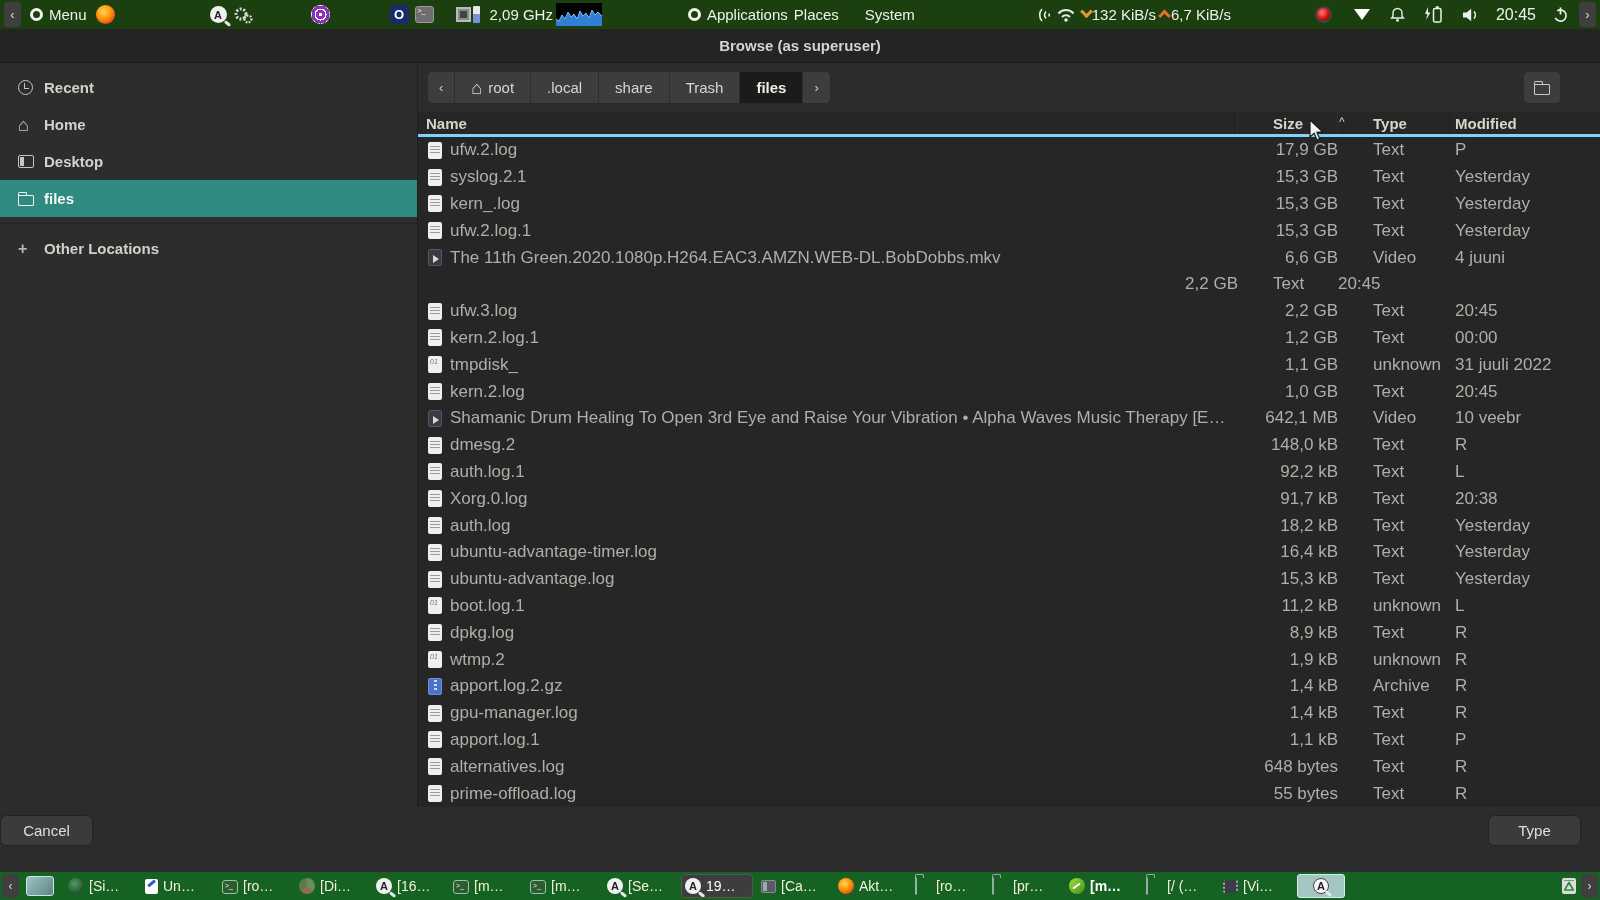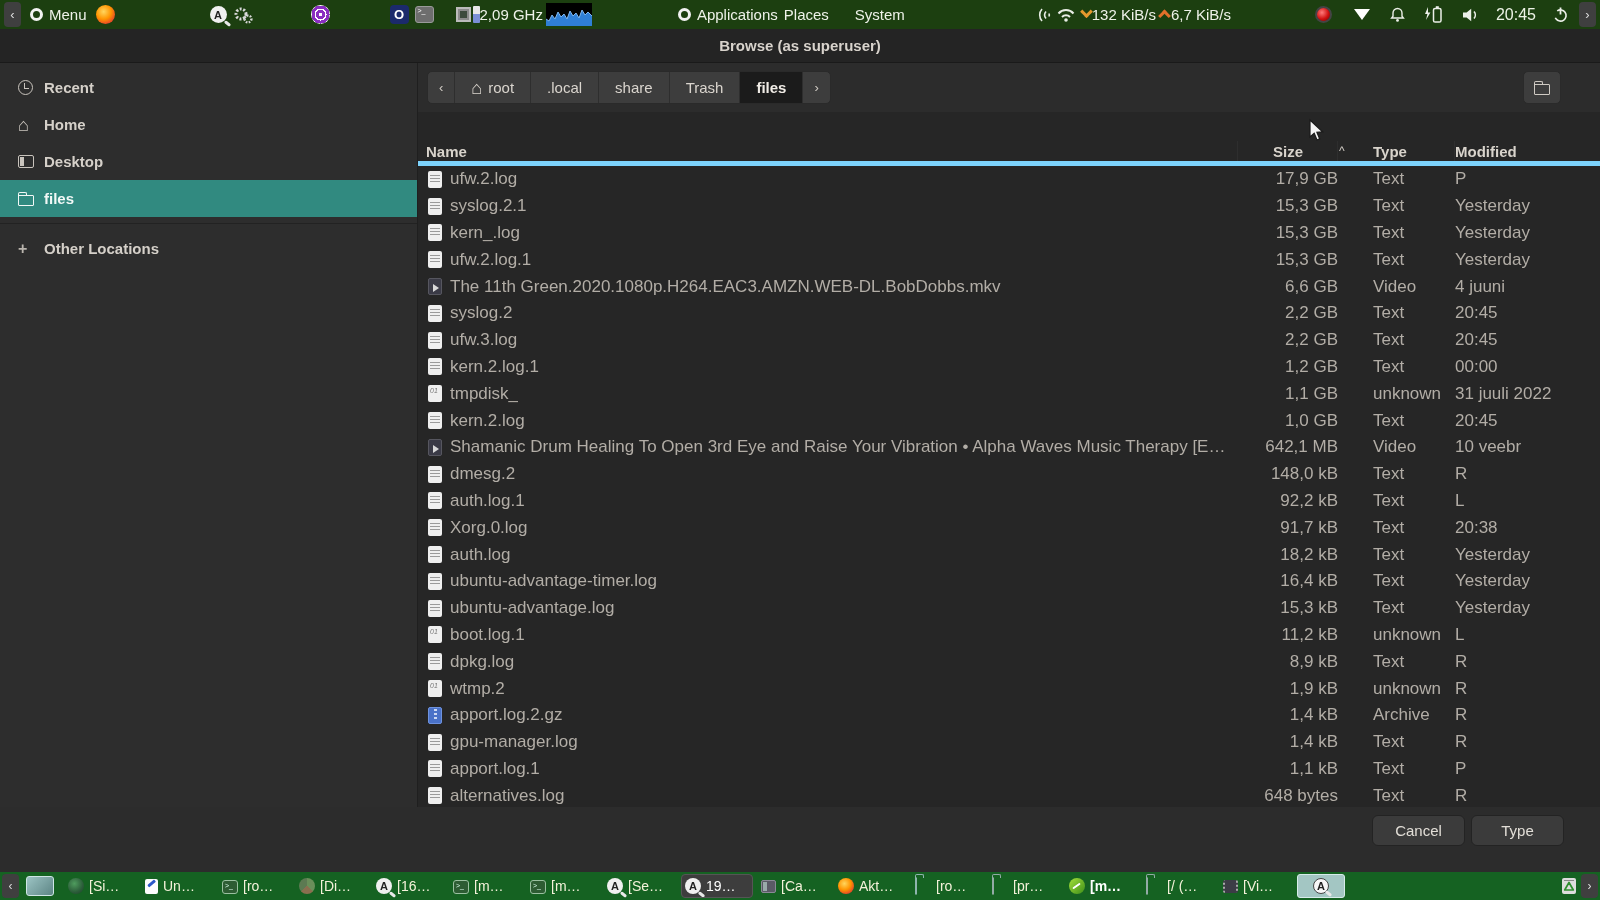--- a/index.html
+++ b/index.html
@@ -98,21 +98,21 @@
   .crumb .i-house { margin-right:6px; color:#dad5ce; }
   .newfolder-btn {
     margin-left:auto; margin-right:39px; width:38px; height:33px; background:#3d3d3d;
     border:1px solid #2a2a2a; border-radius:5px; display:flex; align-items:center; justify-content:center; color:#cfcac3;
   }
   
   .filelist { flex:1; background:#262626; display:flex; flex-direction:column; min-height:0; }
   .lhead {
     display:grid; grid-template-columns: minmax(0,1fr) 100px 117px 145px;
     height:25px; align-items:center; font-weight:bold; font-size:15px; color:#d9d4cc;
-    border-bottom:5px solid #7dd3fc; position:relative; flex:0 0 auto;margin-top:29px;
+    border-bottom:3px solid #7dd3fc; position:relative; flex:0 0 auto;
   }
   .lhead .hname { padding-left:8px; border-right:1px solid #2e2e2e; height:100%; display:flex; align-items:center; }
   .lhead .hsize { padding-left:35px; height:100%; display:flex; align-items:center; border-right:1px solid #2e2e2e; }
   .lhead .htype { padding-left:35px; height:100%; display:flex; align-items:center; border-right:1px solid #2e2e2e; }
   .lhead .hmod  { padding-left:0px; height:100%; display:flex; align-items:center; }
   .sort-caret { position:absolute; left:921px; top:3px; font-size:12px; color:#cfcac3; font-weight:normal; }
   .rows { flex:1; overflow:hidden; }
   .row { display:grid; grid-template-columns: minmax(0,1fr) 100px 117px 145px; height:26.8px; align-items:center; font-size:17px; color:#b6b1aa; }
   .cell.name { display:flex; align-items:center; min-width:0; padding-left:10px; }
   .fname { margin-left:8px; white-space:nowrap; overflow:hidden; text-overflow:ellipsis; color:#b2ada6; }
@@ -126,21 +126,21 @@
     background: repeating-linear-gradient(#9a9a9a 0 1px, transparent 1px 3px); }
   .fi-bin { background:#efefef; }
   .fi-bin::after { content:"01"; position:absolute; left:2px; top:2px; font-size:7px; color:#777; letter-spacing:0; }
   .fi-archive { background:#4a72c8; border:1px solid #6e92de; }
   .fi-archive::after { content:""; position:absolute; left:5px; top:1px; width:3px; height:10px;
     background: repeating-linear-gradient(#cdd9f2 0 2px, transparent 2px 4px); }
   .fi-video { background:#3a3a46; border:1px solid #56565f; border-radius:2px; }
   .fi-video::after { content:""; position:absolute; left:4px; top:5px; width:0; height:0;
     border-left:6px solid #d8d8d8; border-top:4px solid transparent; border-bottom:4px solid transparent; }
   
-  .actionbar { height:65px; flex:0 0 auto; display:flex; justify-content:flex-end; padding:8px 36px 0 0; gap:6px; }
+  .actionbar { height:65px; flex:0 0 auto; display:flex; justify-content:space-between; padding:8px 19px 0 0; gap:6px; }
   .gtk-btn {
     width:93px; height:31px; background:#3b3b3b; border:1px solid #232323; border-radius:6px;
     color:#e2ded7; font-size:15px; display:flex; align-items:center; justify-content:center;
   }
   
   .taskbar {
     position:absolute; left:0; bottom:0; width:1600px; height:28px; background:#156222;
     display:flex; align-items:center; padding:0 2px; gap:5px; z-index:5;
   }
   .tb-edge { width:17px; height:24px; background:#3f3f3f; border-radius:4px; color:#ddd;
@@ -187,21 +187,21 @@
   <span class="i-magnifier" style="margin-left:95px">A</span>
   <svg width="20" height="18" style="margin-left:6px">
     <circle cx="8" cy="8" r="5" fill="none" stroke="#d8d8d8" stroke-width="3" stroke-dasharray="2 1.6"></circle>
     <circle cx="15" cy="13" r="3.4" fill="none" stroke="#d8d8d8" stroke-width="2.4" stroke-dasharray="1.6 1.3"></circle>
   </svg>
   <span class="i-tor" style="margin-left:58px"></span>
   <span class="i-oball" style="margin-left:60px">O</span>
   <span class="i-term" style="margin-left:6px"></span>
   <span class="i-cpu" style="margin-left:22px"></span>
   <span class="i-gauge" style="margin-left:2px"></span>
-  <span class="p-label" style="margin-left:0">2,09 GHz</span>
+  <span class="p-label" style="margin-left:10px">2,09 GHz</span>
   <svg class="i-graph" width="46" height="23" style="margin-left:3px">
     <path d="M0 23 L0 16 3 18 6 12 9 16 12 9 15 14 18 11 21 16 24 8 27 13 30 10 33 15 36 7 39 12 42 9 46 13 46 23 Z" fill="#2f7fd6"></path>
     <path d="M0 16 L3 18 6 12 9 16 12 9 15 14 18 11 21 16 24 8 27 13 30 10 33 15 36 7 39 12 42 9 46 13" fill="none" stroke="#7fb6ef" stroke-width="1"></path>
   </svg>
   <span class="donut" style="margin-left:86px"></span>
   <span class="p-label">Applications</span>
   <span class="p-label" style="">Places</span>
   <span class="p-label" style="margin-left:26px">System</span>
 
   <div class="right-cluster">
@@ -351,24 +351,20 @@
           <div class="row">
             <span class="cell name">
                 <i class="fi fi-video"></i>
                 <span class="fname">The 11th Green.2020.1080p.H264.EAC3.AMZN.WEB-DL.BobDobbs.mkv</span>
               </span>
             <span class="cell size">6,6 GB</span>
             <span class="cell type">Video</span>
             <span class="cell mod">4 juuni</span>
           </div>
           <div class="row">
-            <span class="cell name">
-                <i class="fi fi-text"></i>
-                <span class="fname">syslog.2</span>
-              </span>
             <span class="cell size">2,2 GB</span>
             <span class="cell type">Text</span>
             <span class="cell mod">20:45</span>
           </div>
           <div class="row">
             <span class="cell name">
                 <i class="fi fi-text"></i>
                 <span class="fname">ufw.3.log</span>
               </span>
             <span class="cell size">2,2 GB</span>

